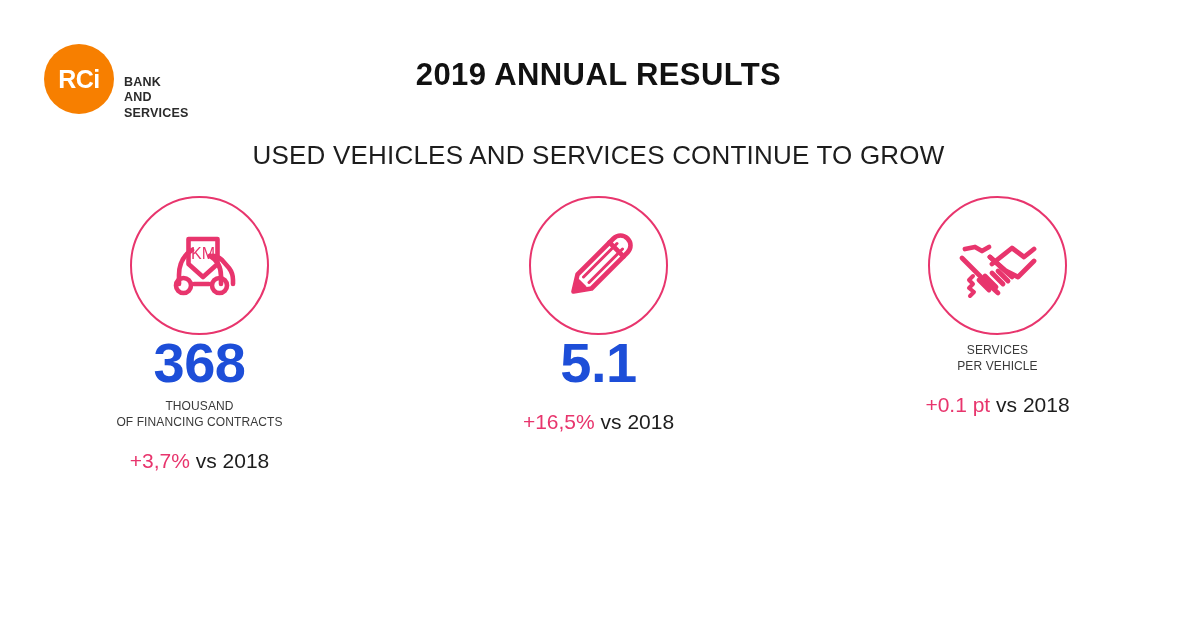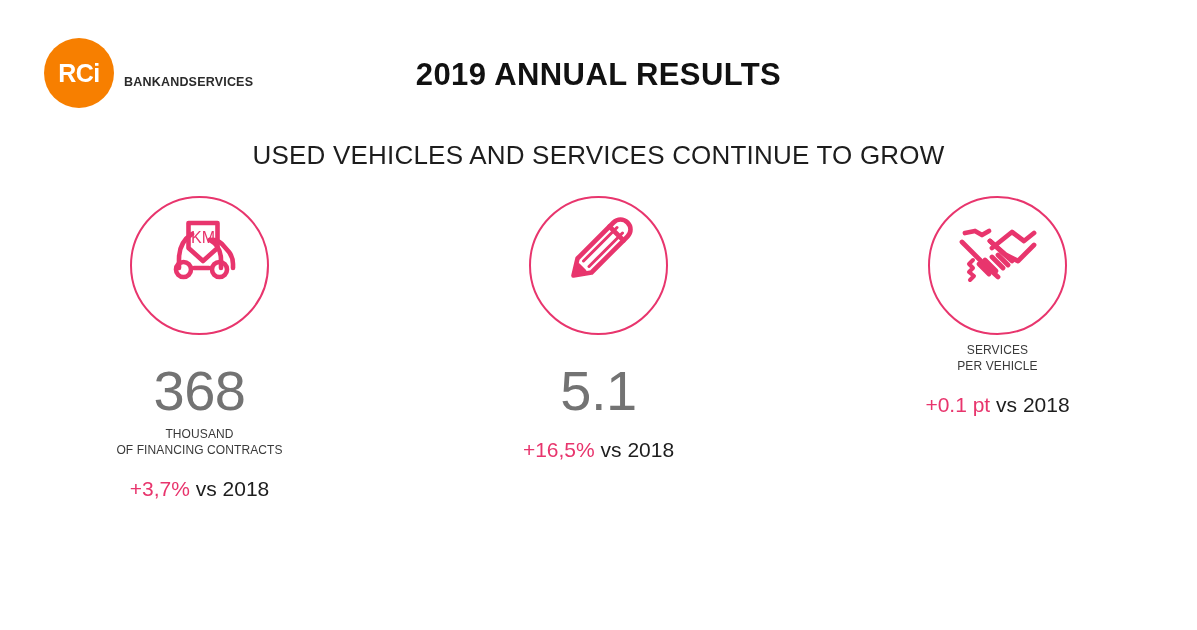--- a/index.html
+++ b/index.html
@@ -15,42 +15,42 @@
     overflow: hidden;
     position: relative;
   }
 
   
   #logo {
     position: absolute;
     left: 44px;
     top: 38px;
     display: flex;
-    align-items: flex-start;
+    align-items: center;
     gap: 10px;
   }
   #logo-mark {
     width: 70px;
     height: 70px;
     border-radius: 50%;
     background: #F77F00;
     display: flex;
     align-items: center;
     justify-content: center;
   }
   #logo-mark-text {
     color: #ffffff;
     font-size: 25px;
     font-weight: bold;
     letter-spacing: -0.5px;
     line-height: 1;
   }
   #logo-words {
     display: flex;
-    flex-direction: row;
+    flex-direction: column;
     justify-content: center;
     line-height: 1.22;
     margin-top: 37px;
   }
   #logo-words span {
     font-size: 12.5px;
     font-weight: bold;
     letter-spacing: 0.2px;
     color: #2b2b2b;
     text-transform: uppercase;
@@ -94,34 +94,33 @@
     flex-direction: column;
     align-items: center;
   }
 
   .stat-icon-ring {
     width: 139px;
     height: 139px;
     border-radius: 50%;
     border: 2px solid #E8356D;
     display: flex;
-    align-items: flex-start;
+    align-items: center;
     justify-content: center;
     box-sizing: border-box;
   }
   .stat-icon-ring svg {
     display: block;
   }
 
   .stat-value {
-    margin-top: 28px;
     font-size: 56px;
-    font-weight: normal;
+    font-weight: bold;
     line-height: 1;
-    color: #737373;
+    color: #1d4ed8;
     letter-spacing: -0.5px;
   }
   .stat-caption {
     margin-top: 8px;
     text-align: center;
     font-size: 12px;
     line-height: 1.3;
     color: #3a3a3a;
     letter-spacing: 0.1px;
     text-transform: uppercase;

